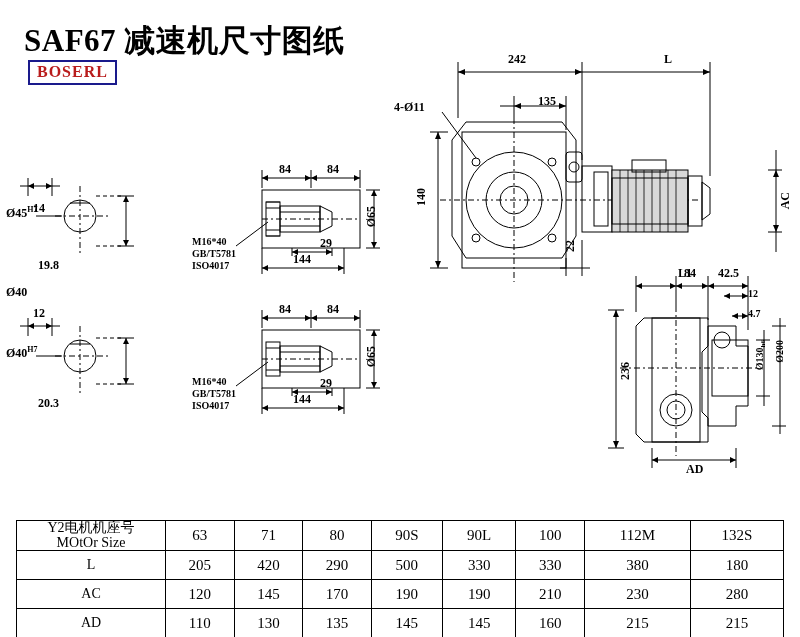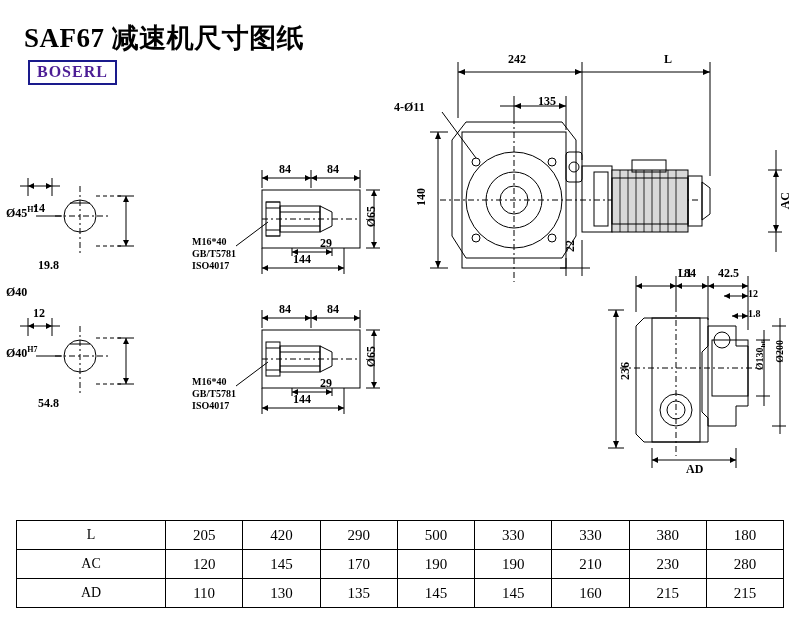--- a/index.html
+++ b/index.html
@@ -1,27 +1,27 @@
 <!DOCTYPE html>
 <html><head>
 <meta charset="utf-8">
 <style>
   html,body{margin:0;padding:0;}
   body{
     width:800px;height:637px;background:#ffffff;position:relative;
     font-family:"Liberation Serif", serif;color:#000;overflow:hidden;
   }
   .title{
-    position:absolute;left:24px;top:20px;font-size:27px;font-weight:bold;
+    position:absolute;left:24px;top:20px;font-size:31px;font-weight:bold;
     letter-spacing:.5px;white-space:nowrap;
   }
   .logo{
     position:absolute;left:28px;top:60px;border:2px solid #1a1a8c;
     padding:1px 7px 2px 7px;font-family:"Liberation Serif", serif;
-    font-weight:bold;font-size:16px;color:#4c1d95;letter-spacing:1px;
+    font-weight:bold;font-size:16px;color:#b91c1c;letter-spacing:1px;
   }
   .lbl{position:absolute;font-size:12px;white-space:nowrap;font-weight:bold;}
   .lbl.s{font-size:10px;text-align:center;}
   .vert{writing-mode:vertical-rl;transform:rotate(180deg);}
   svg{position:absolute;left:0;top:0;}
   
   .spec{
     position:absolute;left:16px;top:520px;width:768px;
     border-collapse:collapse;font-size:15px;
   }
@@ -285,21 +285,21 @@
   </g>
 </svg>
 
 <div class="lbl" style="left:33px;top:166px;margin-top:35px;">14</div>
 <div class="lbl" style="left:6px;top:205px;"><span>Ø45</span><sup style="font-size:8px;">H7</sup></div>
 <div class="lbl" style="left:38px;top:258px;">19.8</div>
 <div class="lbl" style="left:6px;top:285px;">Ø40</div>
 
 <div class="lbl" style="left:33px;top:306px;">12</div>
 <div class="lbl" style="left:6px;top:345px;"><span>Ø40</span><sup style="font-size:8px;">H7</sup></div>
-<div class="lbl" style="left:38px;top:396px;">54.8</div>
+<div class="lbl" style="left:38px;top:396px;">20.3</div>
 
 <div class="lbl" style="left:279px;top:162px;">84</div>
 <div class="lbl" style="left:327px;top:162px;">84</div>
 <div class="lbl" style="left:320px;top:236px;">29</div>
 <div class="lbl" style="left:293px;top:252px;">144</div>
 <div class="lbl vert" style="left:364px;top:206px;">Ø65</div>
 <div class="lbl s" style="left:192px;top:236px;">M16*40</div>
 <div class="lbl s" style="left:192px;top:248px;">GB/T5781</div>
 <div class="lbl s" style="left:192px;top:260px;">ISO4017</div>
 
@@ -317,28 +317,42 @@
 <div class="lbl" style="left:538px;top:94px;">135</div>
 <div class="lbl" style="left:394px;top:100px;">4-Ø11</div>
 <div class="lbl vert" style="left:414px;top:188px;">140</div>
 <div class="lbl vert" style="left:563px;top:240px;">22</div>
 <div class="lbl vert" style="left:778px;top:192px;">AC</div>
 
 <div class="lbl" style="left:640px;top:266px;margin-left:38px;">L1</div>
 <div class="lbl" style="left:684px;top:266px;">84</div>
 <div class="lbl" style="left:718px;top:266px;">42.5</div>
 <div class="lbl s" style="left:748px;top:288px;">12</div>
-<div class="lbl s" style="left:748px;top:308px;">1.8</div>
+<div class="lbl s" style="left:748px;top:308px;">4.7</div>
 <div class="lbl vert" style="left:618px;top:362px;">236</div>
 <div class="lbl vert s" style="left:754px;top:340px;"><span>Ø130</span><sub style="font-size:7px;">h6</sub></div>
 <div class="lbl vert s" style="left:774px;top:340px;">Ø200</div>
 <div class="lbl" style="left:686px;top:462px;">AD</div>
 
 <table class="spec">
   <tbody>
+    <tr class="head">
+      <td class="rowhead">
+        <div>Y2电机机座号</div>
+        <div>MOtOr Size</div>
+      </td>
+      <td>63</td>
+      <td>71</td>
+      <td>80</td>
+      <td>90S</td>
+      <td>90L</td>
+      <td>100</td>
+      <td>112M</td>
+      <td>132S</td>
+    </tr>
     <tr>
       <td class="rowhead">L</td>
       <td>205</td>
       <td>420</td>
       <td>290</td>
       <td>500</td>
       <td>330</td>
       <td>330</td>
       <td>380</td>
       <td>180</td>

